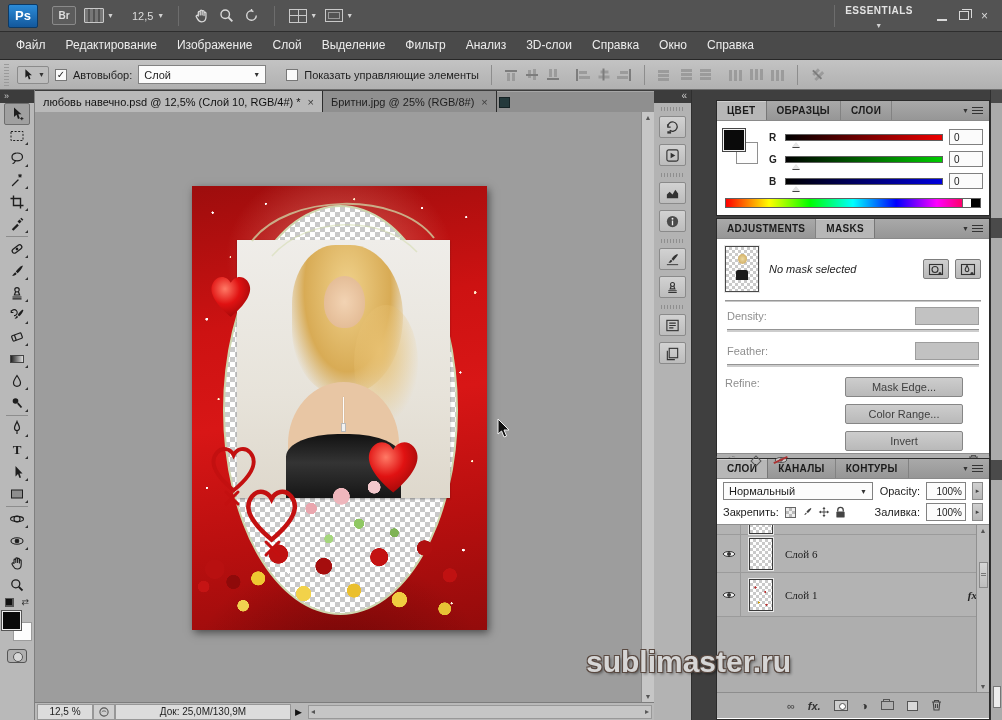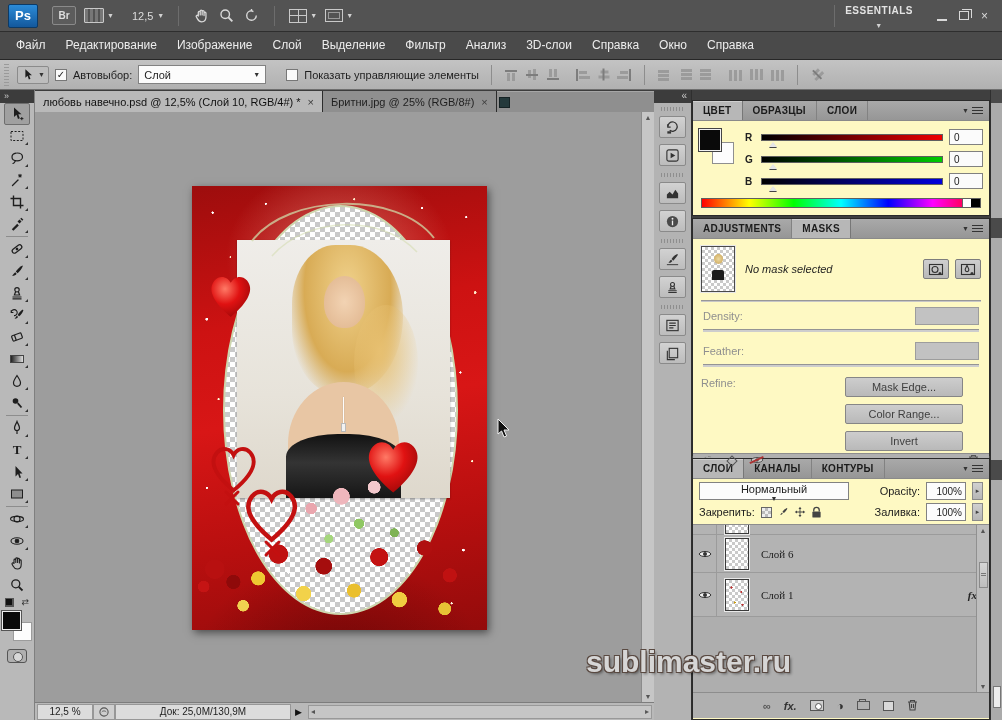--- a/index.html
+++ b/index.html
@@ -153,21 +153,21 @@
   .cursor{position:absolute;left:462px;top:306px;pointer-events:none;}
 
   
   .iconstrip{width:38px;background:#b3b3b3;border-right:1px solid #2f2f2f;display:flex;flex-direction:column;align-items:center;}
   .strip-head{width:100%;height:13px;background:#3c3c3c;color:#c9c9c9;font-size:10px;line-height:12px;text-align:right;padding-right:4px;}
   .drag{width:24px;height:4px;background:repeating-linear-gradient(90deg,#8e8e8e 0 1px,transparent 1px 3px);margin:4px 0 2px;}
   .sbtn{width:27px;height:22px;background:linear-gradient(#d2d2d2,#bcbcbc);border:1px solid #8a8a8a;border-radius:2px;display:flex;align-items:center;justify-content:center;margin:3px 0;}
 
   
   .panels{width:298px;background:#3f3f3f;padding-top:10px;display:flex;flex-direction:column;}
-  .pgroup{background:#fef9c3;border:1px solid #2a2a2a;display:flex;flex-direction:column;}
+  .pgroup{background:#ffffff;border:1px solid #2a2a2a;display:flex;flex-direction:column;margin-left:24px;}
   .ptabs{height:20px;background:linear-gradient(#a9a9a9,#969696);display:flex;align-items:stretch;border-bottom:1px solid #8a8a8a;}
   .ptab{padding:0 10px;font-size:10px;font-weight:bold;letter-spacing:.3px;line-height:19px;color:#1b1b1b;border-right:1px solid #828282;}
   .ptab.on{background:#b7b7b7;border-right:1px solid #777;box-shadow:inset 0 1px 0 #cfcfcf;}
   .pmenu{margin-left:auto;display:flex;align-items:center;gap:3px;padding-right:6px;color:#333;}
   .hamb{width:11px;height:7px;background:repeating-linear-gradient(180deg,#333 0 1px,transparent 1px 3px);}
 
   
   .color-body{display:flex;padding:8px 6px 4px;gap:8px;}
   .cswatches{width:38px;height:38px;position:relative;flex:none;}
   .cfg{position:absolute;left:0;top:0;width:22px;height:22px;background:#0a0a0a;border:1px solid #f2f2f2;outline:1px solid #444;}
@@ -203,21 +203,21 @@
   .refine-btns{margin-left:auto;display:flex;flex-direction:column;gap:7px;margin-right:18px;}
   .rbtn{width:118px;height:20px;background:linear-gradient(#cdcdcd,#b9b9b9);border:1px solid #868686;border-radius:2px;font-size:11px;color:#3f3f3f;display:flex;align-items:center;justify-content:center;}
   .pfoot{height:22px;border-top:1px solid #8d8d8d;background:#b0b0b0;display:flex;align-items:center;gap:14px;padding:0 10px;color:#666;}
   .dash-circ{width:11px;height:11px;border:1px dashed #888;border-radius:50%;}
   .diam{width:8px;height:8px;border:1px solid #555;transform:rotate(45deg);}
   .eye-dis{position:relative;}
   .eye-dis::after{content:"";position:absolute;left:-1px;top:4px;width:15px;height:1.5px;background:#a33;transform:rotate(-25deg);}
 
   
   .lrow{display:flex;align-items:center;gap:6px;padding:3px 6px;}
-  .blendsel{width:150px;height:18px;background:#fcfcfc;border:1px solid #828282;display:flex;align-items:center;justify-content:space-between;padding:0 5px;font-size:11px;flex-direction:column;}
+  .blendsel{width:150px;height:18px;background:#fcfcfc;border:1px solid #828282;display:flex;align-items:center;justify-content:space-between;padding:0 5px;font-size:11px;}
   .lfield{width:40px;height:18px;background:#fcfcfc;border:1px solid #828282;font-size:10px;display:flex;align-items:center;justify-content:flex-end;padding-right:3px;}
   .spin{width:11px;height:18px;border:1px solid #8a8a8a;background:linear-gradient(#d0d0d0,#b6b6b6);font-size:7px;color:#444;display:flex;align-items:center;justify-content:center;}
   .lockicons{display:flex;gap:5px;align-items:center;}
   .lock-chip{width:11px;height:11px;border:1px solid #666;background-color:#eee;background-image:linear-gradient(45deg,#bbb 25%,transparent 25%,transparent 75%,#bbb 75%),linear-gradient(45deg,#bbb 25%,transparent 25%,transparent 75%,#bbb 75%);background-size:6px 6px;background-position:0 0,3px 3px;}
   .layerlist{height:168px;background:#aeaeae;border-top:1px solid #8d8d8d;overflow:hidden;position:relative;}
   .llrow{height:38px;display:flex;align-items:center;border-bottom:1px solid #9b9b9b;background:#b3b3b3;font-family:Liberation Serif, serif;}
   .llrow.partial{height:34px;margin-top:-24px;}
   .llrow.selected{background:#2e87dd;color:#fff;}
   .eyecell{width:24px;align-self:stretch;border-right:1px solid #9b9b9b;display:flex;align-items:center;justify-content:center;}
   .lthumb{width:24px;height:32px;border:1px solid #3a3a3a;outline:1px solid #e9e9e9;margin-left:8px;position:relative;flex:none;}

